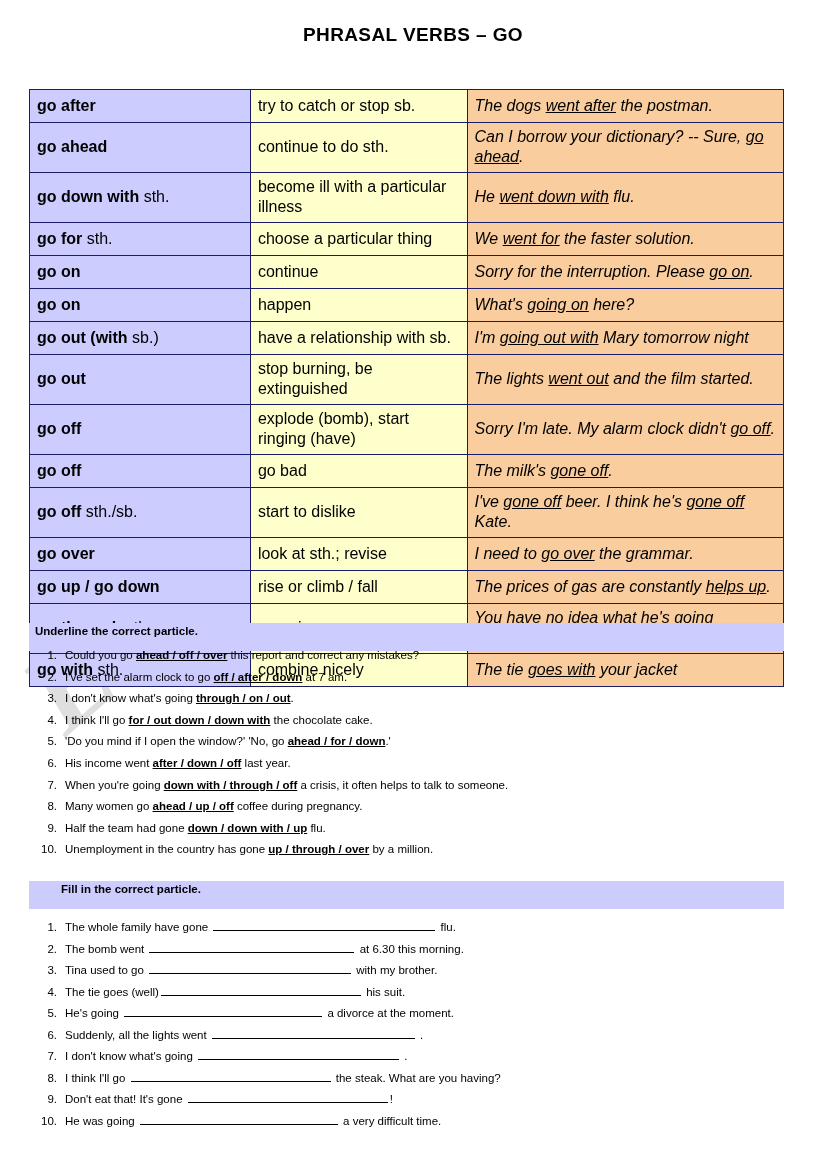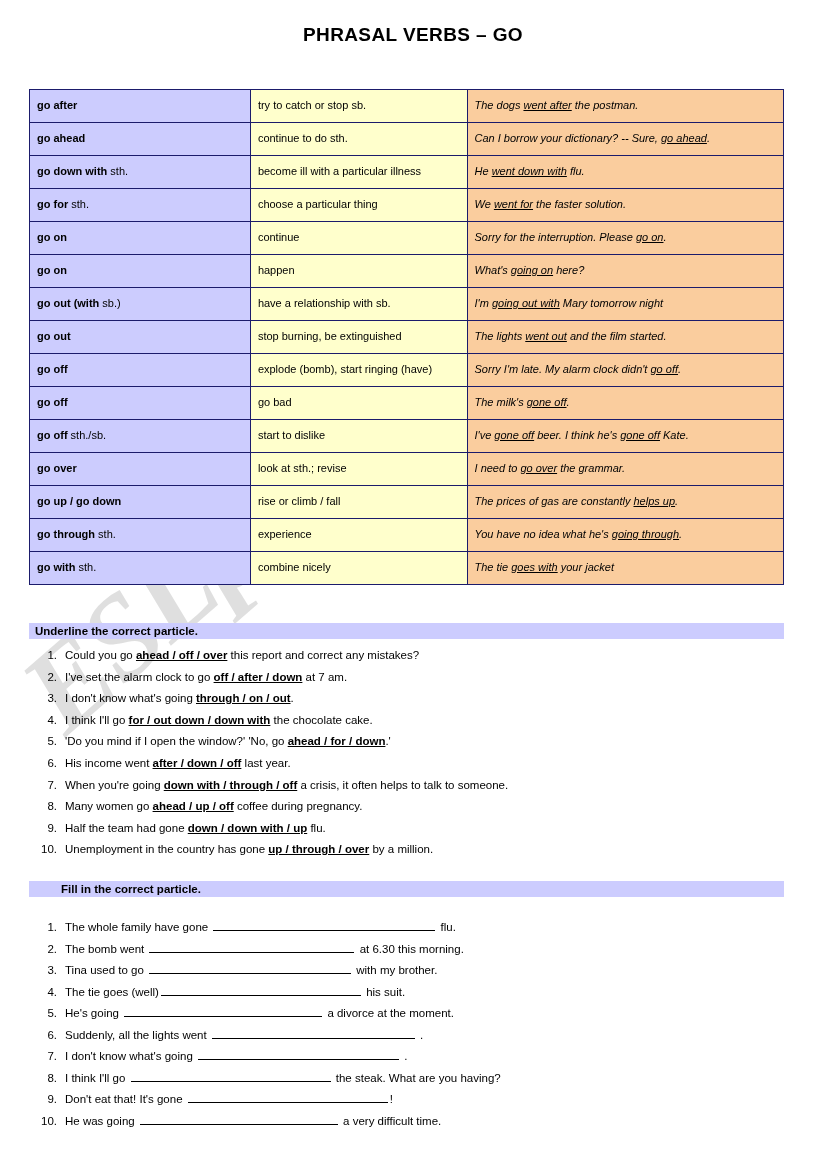--- a/index.html
+++ b/index.html
@@ -56,21 +56,21 @@
     left: 29px;
     top: 89px;
     width: 755px;
     border-collapse: collapse;
     z-index: 10;
     table-layout: fixed;
   }
   #verb-table td {
     border: 1px solid #1b1b6b;
     padding: 4px 7px 5px 7px;
-    font-size: 11px;
+    font-size: 16px;
     line-height: 1.25;
     height: 33px;
     vertical-align: middle;
   }
   #verb-table td.c-verb {
     width: 208px;
     background: #ccccfe;
     font-weight: bold;
   }
   #verb-table td.c-verb .suffix { font-weight: normal; }
@@ -84,21 +84,21 @@
     background: #facd9e;
     font-style: italic;
   }
   #verb-table td.c-ex u { text-decoration: underline; text-align: right; }
 
   
   .section-bar {
     position: absolute;
     left: 29px;
     width: 755px;
-    height: 16px;
+    height: 28px;
     background: #ccccfe;
     font-size: 11.5px;
     font-weight: bold;
     line-height: 16px;
     padding-left: 6px;
     z-index: 10;
   }
   #bar-underline { top: 623px; }
   #bar-fillin { top: 881px; padding-left: 32px; }
 

